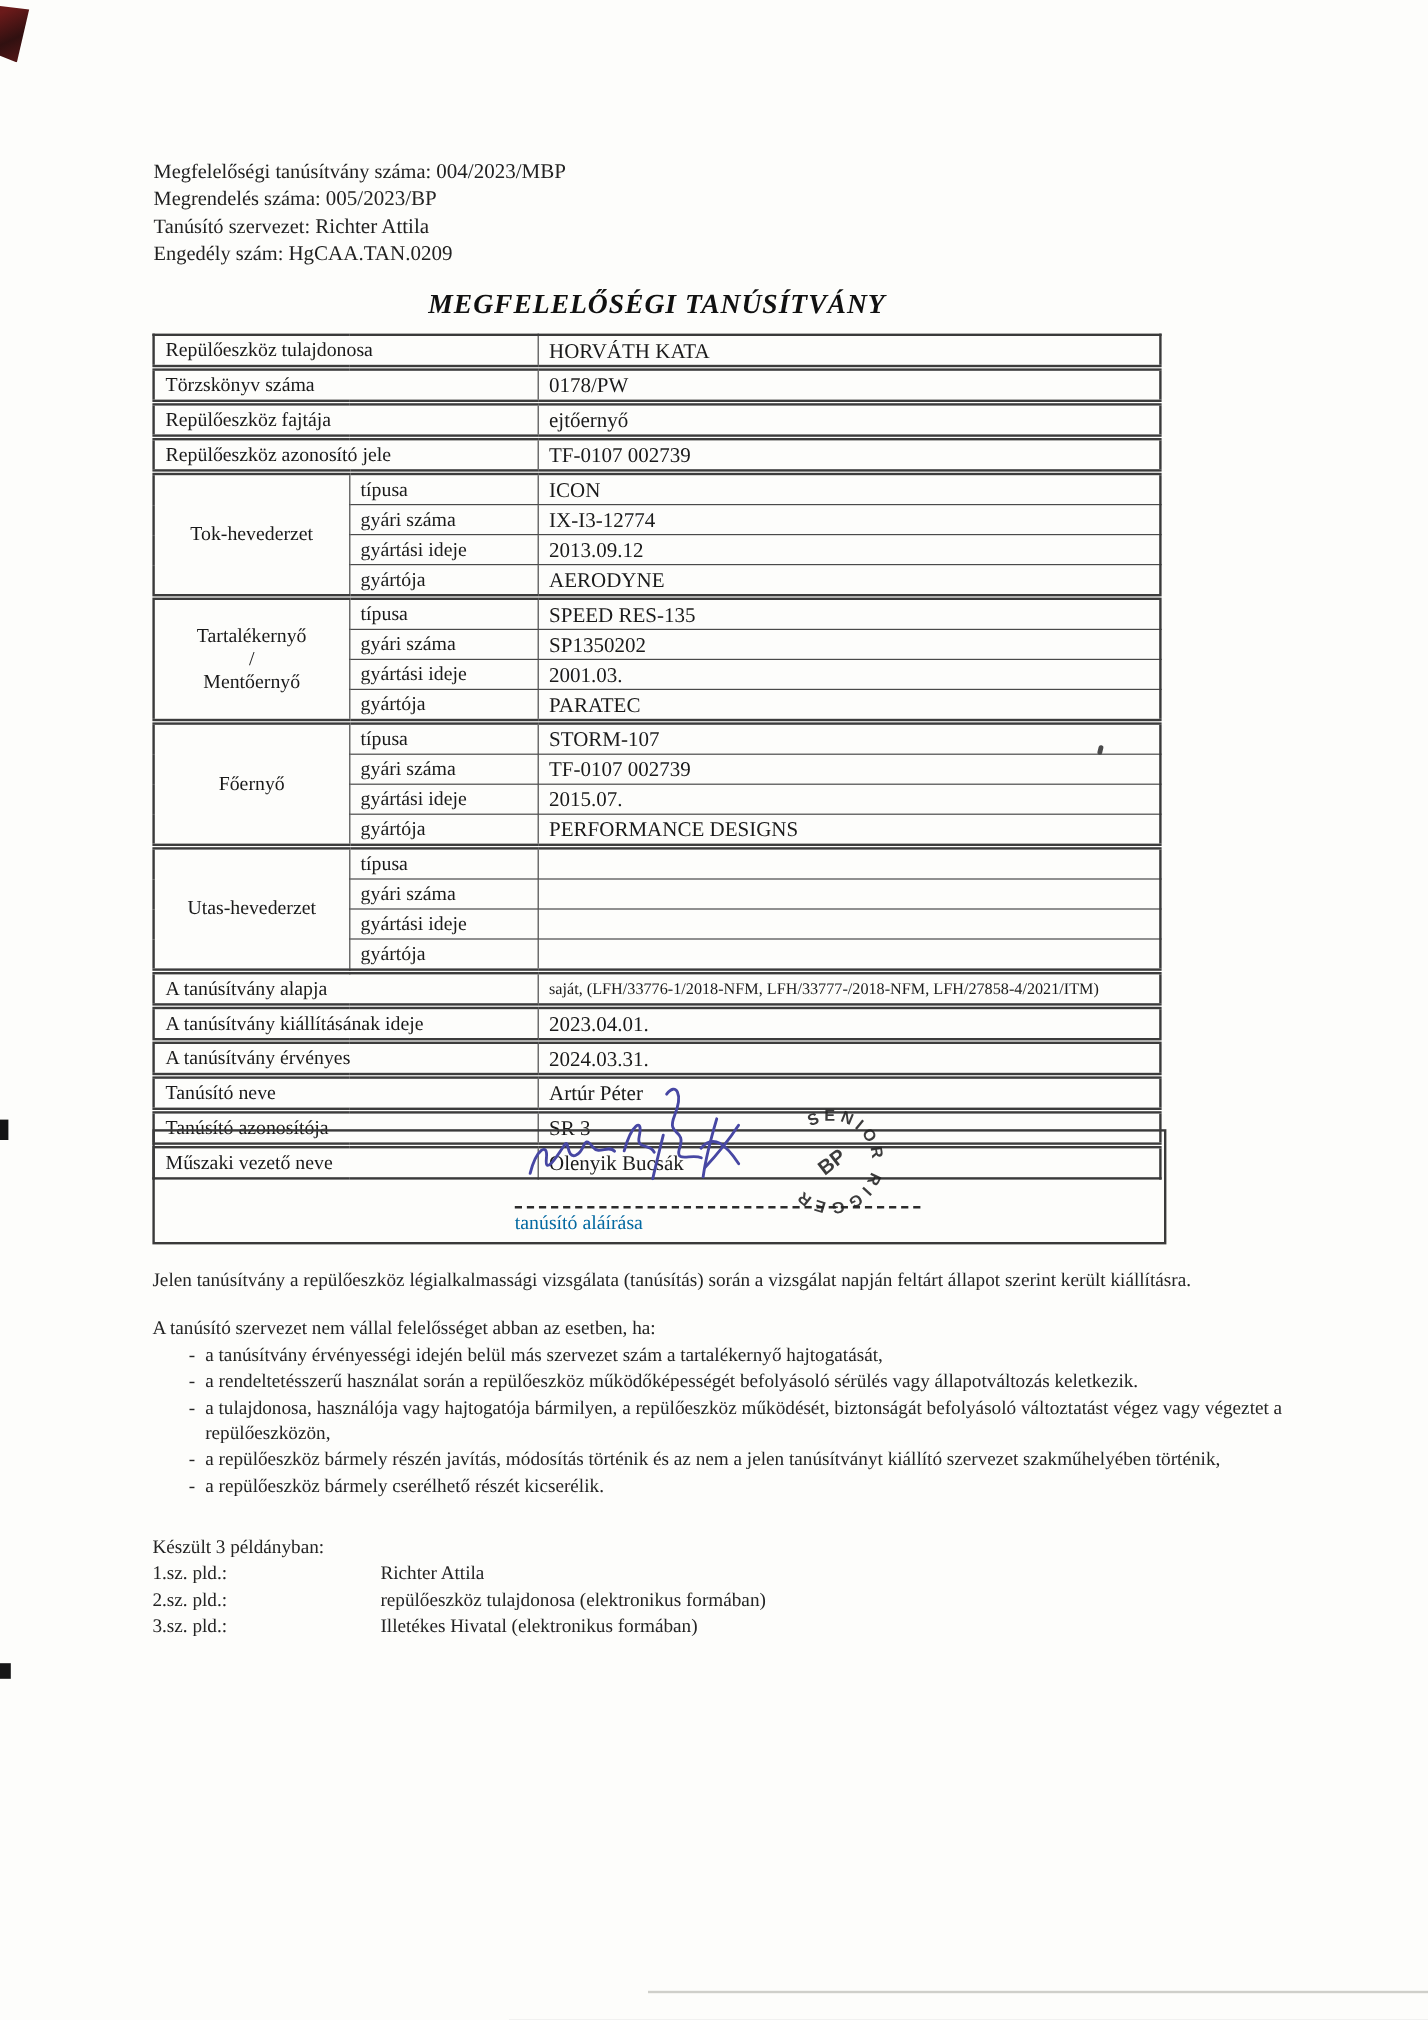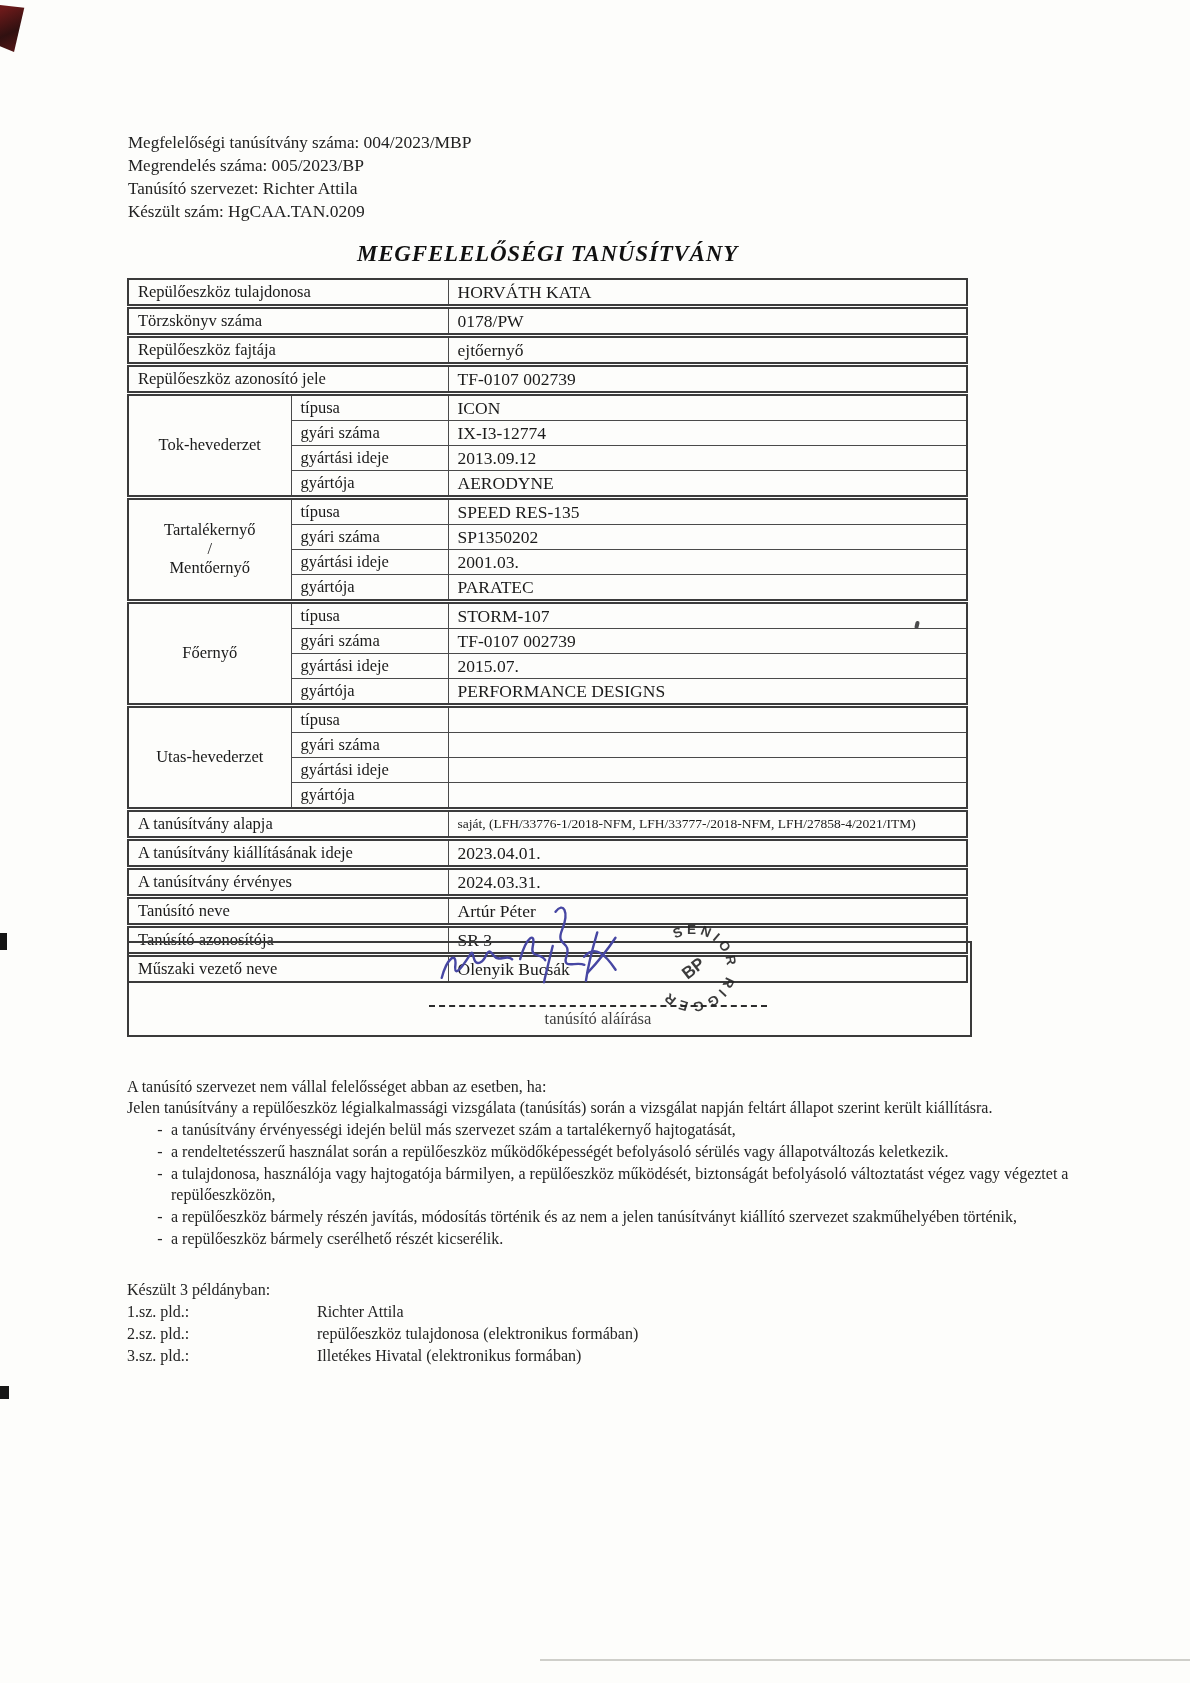--- a/index.html
+++ b/index.html
@@ -33,21 +33,21 @@
   .cert-table tr.sect > td{border-top:5px double #3c3c3c;}
   .cert-table td.gname{text-align:center;white-space:pre-line;line-height:1.15;}
   .cert-table td.val{font-size:17.5px;}
   .cert-table td.val.small{font-size:13.5px;}
   
   .sig-box{
     position:absolute;left:127px;top:941px;width:841px;height:92px;
     border:2px solid #3a3a3a;background:transparent;
   }
   .sig-dash{position:absolute;left:300px;top:62px;width:338px;border-bottom:2.5px dashed #2c2c2c;}
-  .sig-label{position:absolute;left:300px;top:66px;width:338px;text-align:center;font-size:16.5px;color:#404040;}
+  .sig-label{position:absolute;left:300px;top:66px;width:338px;font-size:16.5px;color:#0369a1;}
   .sig-svg{position:absolute;left:433px;top:898px;z-index:3;transform:rotate(-2deg);}
   .stamp-svg{position:absolute;left:642px;top:917px;z-index:2;opacity:0.88;}
   
   .body-block{position:absolute;left:127px;top:1057px;width:942px;font-size:16px;line-height:21px;color:#242424;}
   .para{margin:0 0 0 0;}
   .gap18{margin-top:19px;}
   .gap16{margin-top:17px;}
   .gap26{margin-top:30px;}
   .bullet-row{display:flex;margin-top:1px;}
   .bullet-mark{width:22px;flex:0 0 22px;text-align:center;margin-left:22px;}
@@ -72,21 +72,21 @@
   <div class="corner-mark"></div>
   <div class="edge-dash"></div>
   <div class="edge-sq"></div>
   <div class="bottom-line"></div>
   <div class="tiny-dot"></div>
 
   <div class="head-block">
     <div class="head-line"><span>Megfelelőségi tanúsítvány száma:</span> <span class="hl-val">004/2023/MBP</span></div>
     <div class="head-line"><span>Megrendelés száma:</span> <span class="hl-val">005/2023/BP</span></div>
     <div class="head-line"><span>Tanúsító szervezet:</span> <span class="hl-val">Richter Attila</span></div>
-    <div class="head-line"><span>Készült szám:</span> <span class="hl-val">HgCAA.TAN.0209</span></div>
+    <div class="head-line"><span>Engedély szám:</span> <span class="hl-val">HgCAA.TAN.0209</span></div>
   </div>
 
   <div class="title-wrap">
     <span class="doc-title">MEGFELELŐSÉGI TANÚSÍTVÁNY</span>
   </div>
 
   <table class="cert-table">
     <colgroup>
         <col style="width:163px">
         <col style="width:157px">
@@ -234,23 +234,23 @@
     </defs>
     <g transform="rotate(-38 51 51)" fill="#222222">
       <text font-size="13.5" font-weight="bold" letter-spacing="3.5" font-family="Liberation Sans, sans-serif">
         <textPath href="#ring" startOffset="4">SENIOR RIGGER</textPath>
       </text>
       <text x="51" y="57" text-anchor="middle" font-size="17" font-weight="bold" font-family="Liberation Sans, sans-serif">BP</text>
     </g>
   </svg>
 
   <div class="body-block">
+    <p class="para">Jelen tanúsítvány a repülőeszköz légialkalmassági vizsgálata (tanúsítás) során a vizsgálat napján feltárt állapot szerint került kiállításra.</p>
+
     <p class="para gap18">A tanúsító szervezet nem vállal felelősséget abban az esetben, ha:</p>
-
-    <p class="para">Jelen tanúsítvány a repülőeszköz légialkalmassági vizsgálata (tanúsítás) során a vizsgálat napján feltárt állapot szerint került kiállításra.</p>
     <div class="bullet-row">
       <span class="bullet-mark">-</span>
       <span class="bullet-text">a tanúsítvány érvényességi idején belül más szervezet szám a tartalékernyő hajtogatását,</span>
     </div>
     <div class="bullet-row">
       <span class="bullet-mark">-</span>
       <span class="bullet-text">a rendeltetésszerű használat során a repülőeszköz működőképességét befolyásoló sérülés vagy állapotváltozás keletkezik.</span>
     </div>
 
     <div class="bullet-row">

